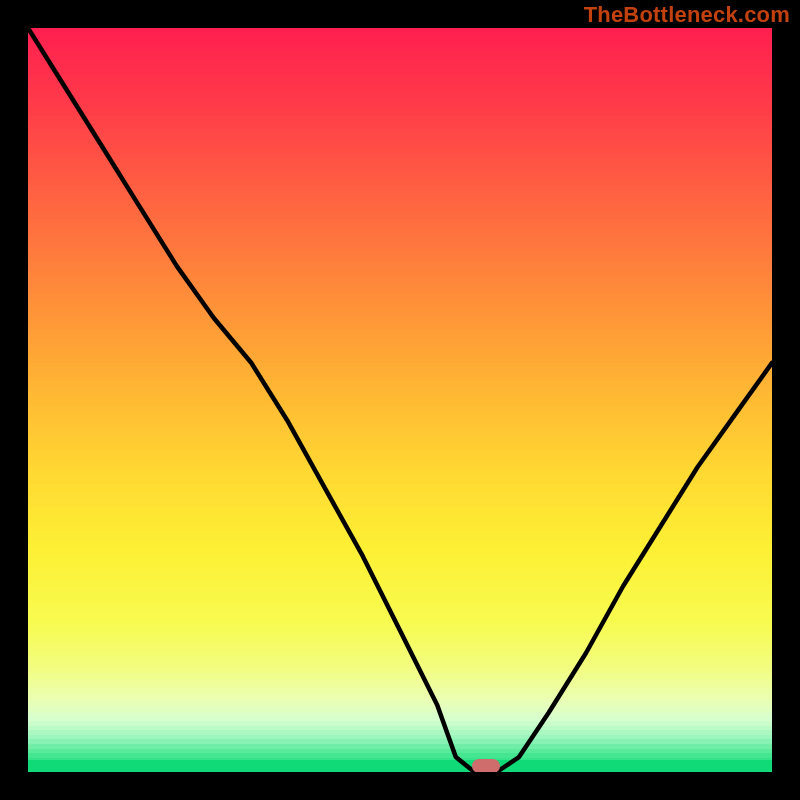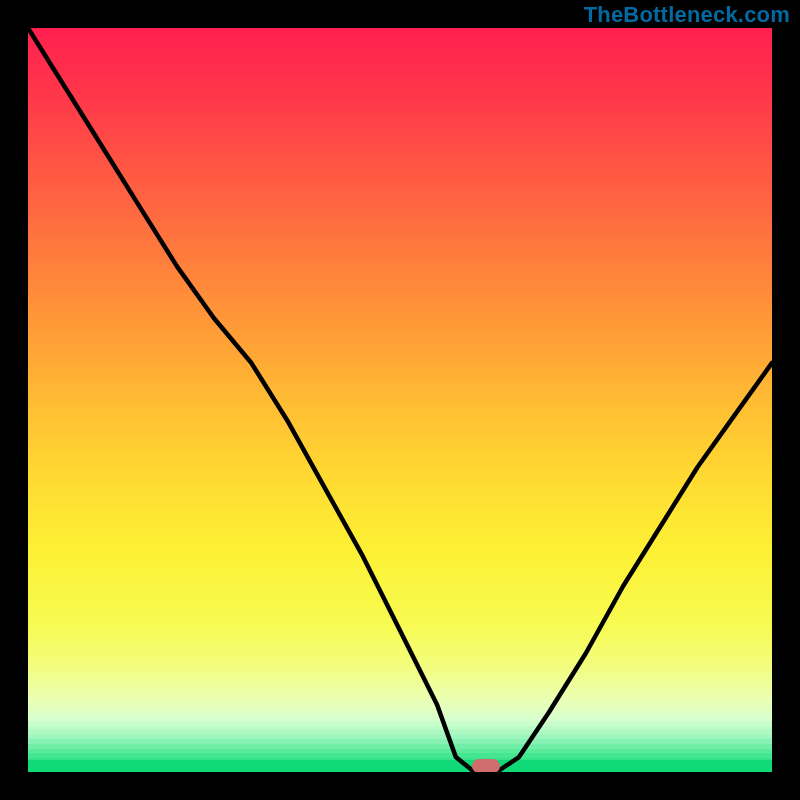--- a/index.html
+++ b/index.html
@@ -14,21 +14,21 @@
   .stage {
     position: relative;
     width: 800px;
     height: 800px;
     background: #000;
   }
   .watermark {
     position: absolute;
     top: 2px;
     right: 10px;
-    color: #0369a1;
+    color: #c2410c;
     font-size: 22px;
     font-weight: 600;
     letter-spacing: 0.2px;
     z-index: 50;
   }
   
   .plot {
     position: absolute;
     left: 28px;
     top: 28px;

